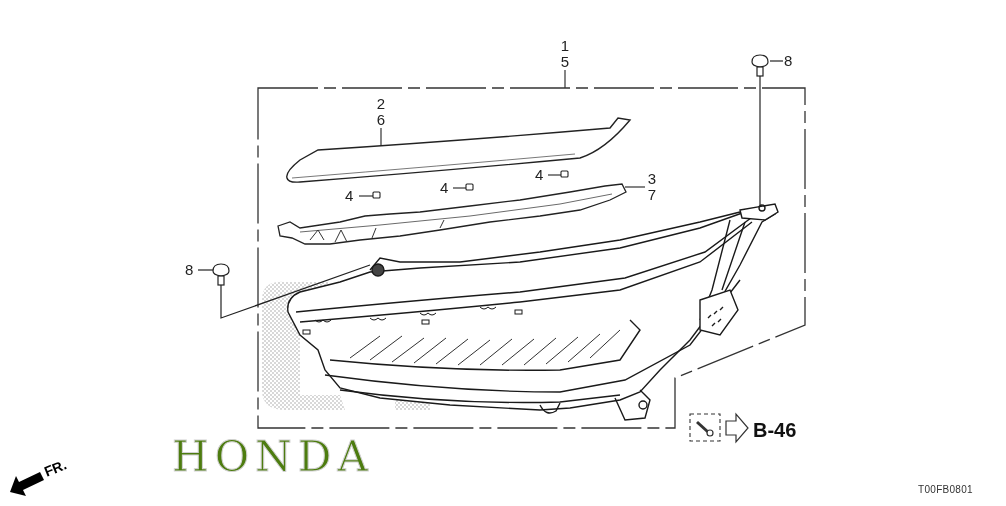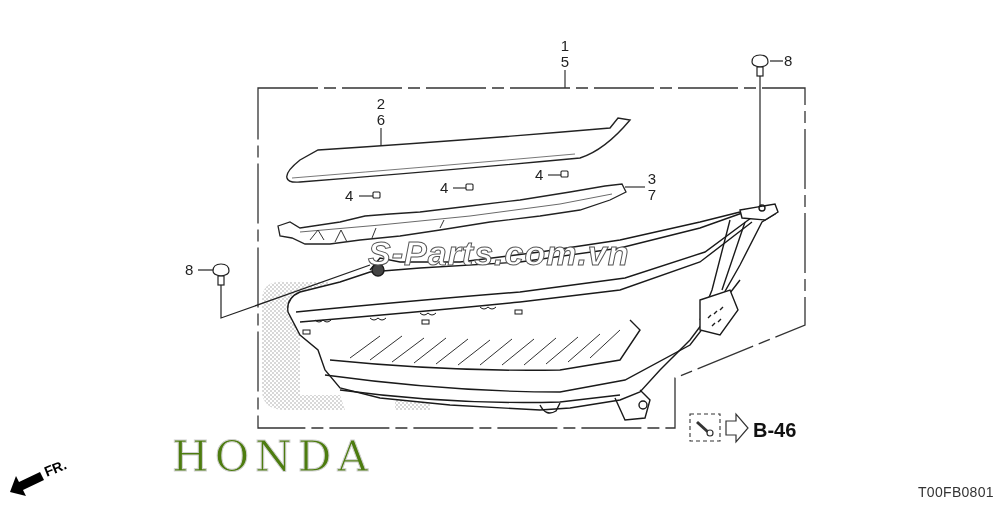--- a/index.html
+++ b/index.html
@@ -1,20 +1,20 @@
 <!DOCTYPE html>
 <html><head>
 <meta charset="utf-8">
 <style>
   html, body { margin:0; padding:0; background:#ffffff; }
   body { width:1006px; height:506px; position:relative; overflow:hidden; font-family:"Liberation Sans", sans-serif; }
   #stage { position:absolute; left:0; top:0; width:1006px; height:506px; }
   .lbl { position:absolute; font-family:"Liberation Sans", sans-serif; font-size:15px; color:#222; line-height:16px; text-align:center; }
   .ref { position:absolute; font-family:"Liberation Sans", sans-serif; font-weight:bold; font-size:20px; color:#111; }
-  .code { position:absolute; font-family:"Liberation Sans", sans-serif; font-size:14px; color:#333; letter-spacing:0.3px; }
+  .code { position:absolute; font-family:"Liberation Sans", sans-serif; font-size:10px; color:#333; letter-spacing:0.3px; }
   .fr { position:absolute; font-family:"Liberation Sans", sans-serif; font-weight:bold; font-size:14px; color:#000; transform:rotate(-22deg); }
   .wm { position:absolute; font-family:"Liberation Sans", sans-serif; font-style:italic; font-weight:bold; font-size:34px; color:#fff;
         -webkit-text-stroke:1px #555; letter-spacing:1px; }
   .brand { position:absolute; font-family:"DejaVu Serif", serif; font-weight:normal; font-size:42px; color:#4d7c0f; letter-spacing:6px;
         -webkit-text-stroke:1px #d2d2d2; }
 </style>
 </head>
 <body>
 
 <div id="stage">
@@ -109,21 +109,20 @@
     <g stroke="#333" fill="none">
       <rect x="690" y="414" width="30" height="27" stroke-dasharray="4 3" stroke-width="1.1"></rect>
       <path d="M697 422 L708 432" stroke-width="3" stroke="#333"></path>
       <circle cx="710" cy="433" r="3" fill="#fff" stroke-width="1.2"></circle>
       <path d="M726 421 L736 421 L736 414 L748 428 L736 442 L736 435 L726 435 Z" fill="#fff" stroke-width="1.2"></path>
     </g>
 
     <path d="M10 492 L16 476 L19 482 L40 472 L44 480 L23 490 L26 496 Z" fill="#000"></path>
   </svg>
 
-  <div class="wm" style="left:368px; top:234px;">S-Parts.com.vn</div>
 
   <div class="lbl" style="left:558px; top:38px; width:14px;">
     <div>1</div>
     <div>5</div>
   </div>
   <div class="lbl" style="left:374px; top:96px; width:14px;">
     <div>2</div>
     <div>6</div>
   </div>
   <div class="lbl" style="left:645px; top:171px; width:14px;">

